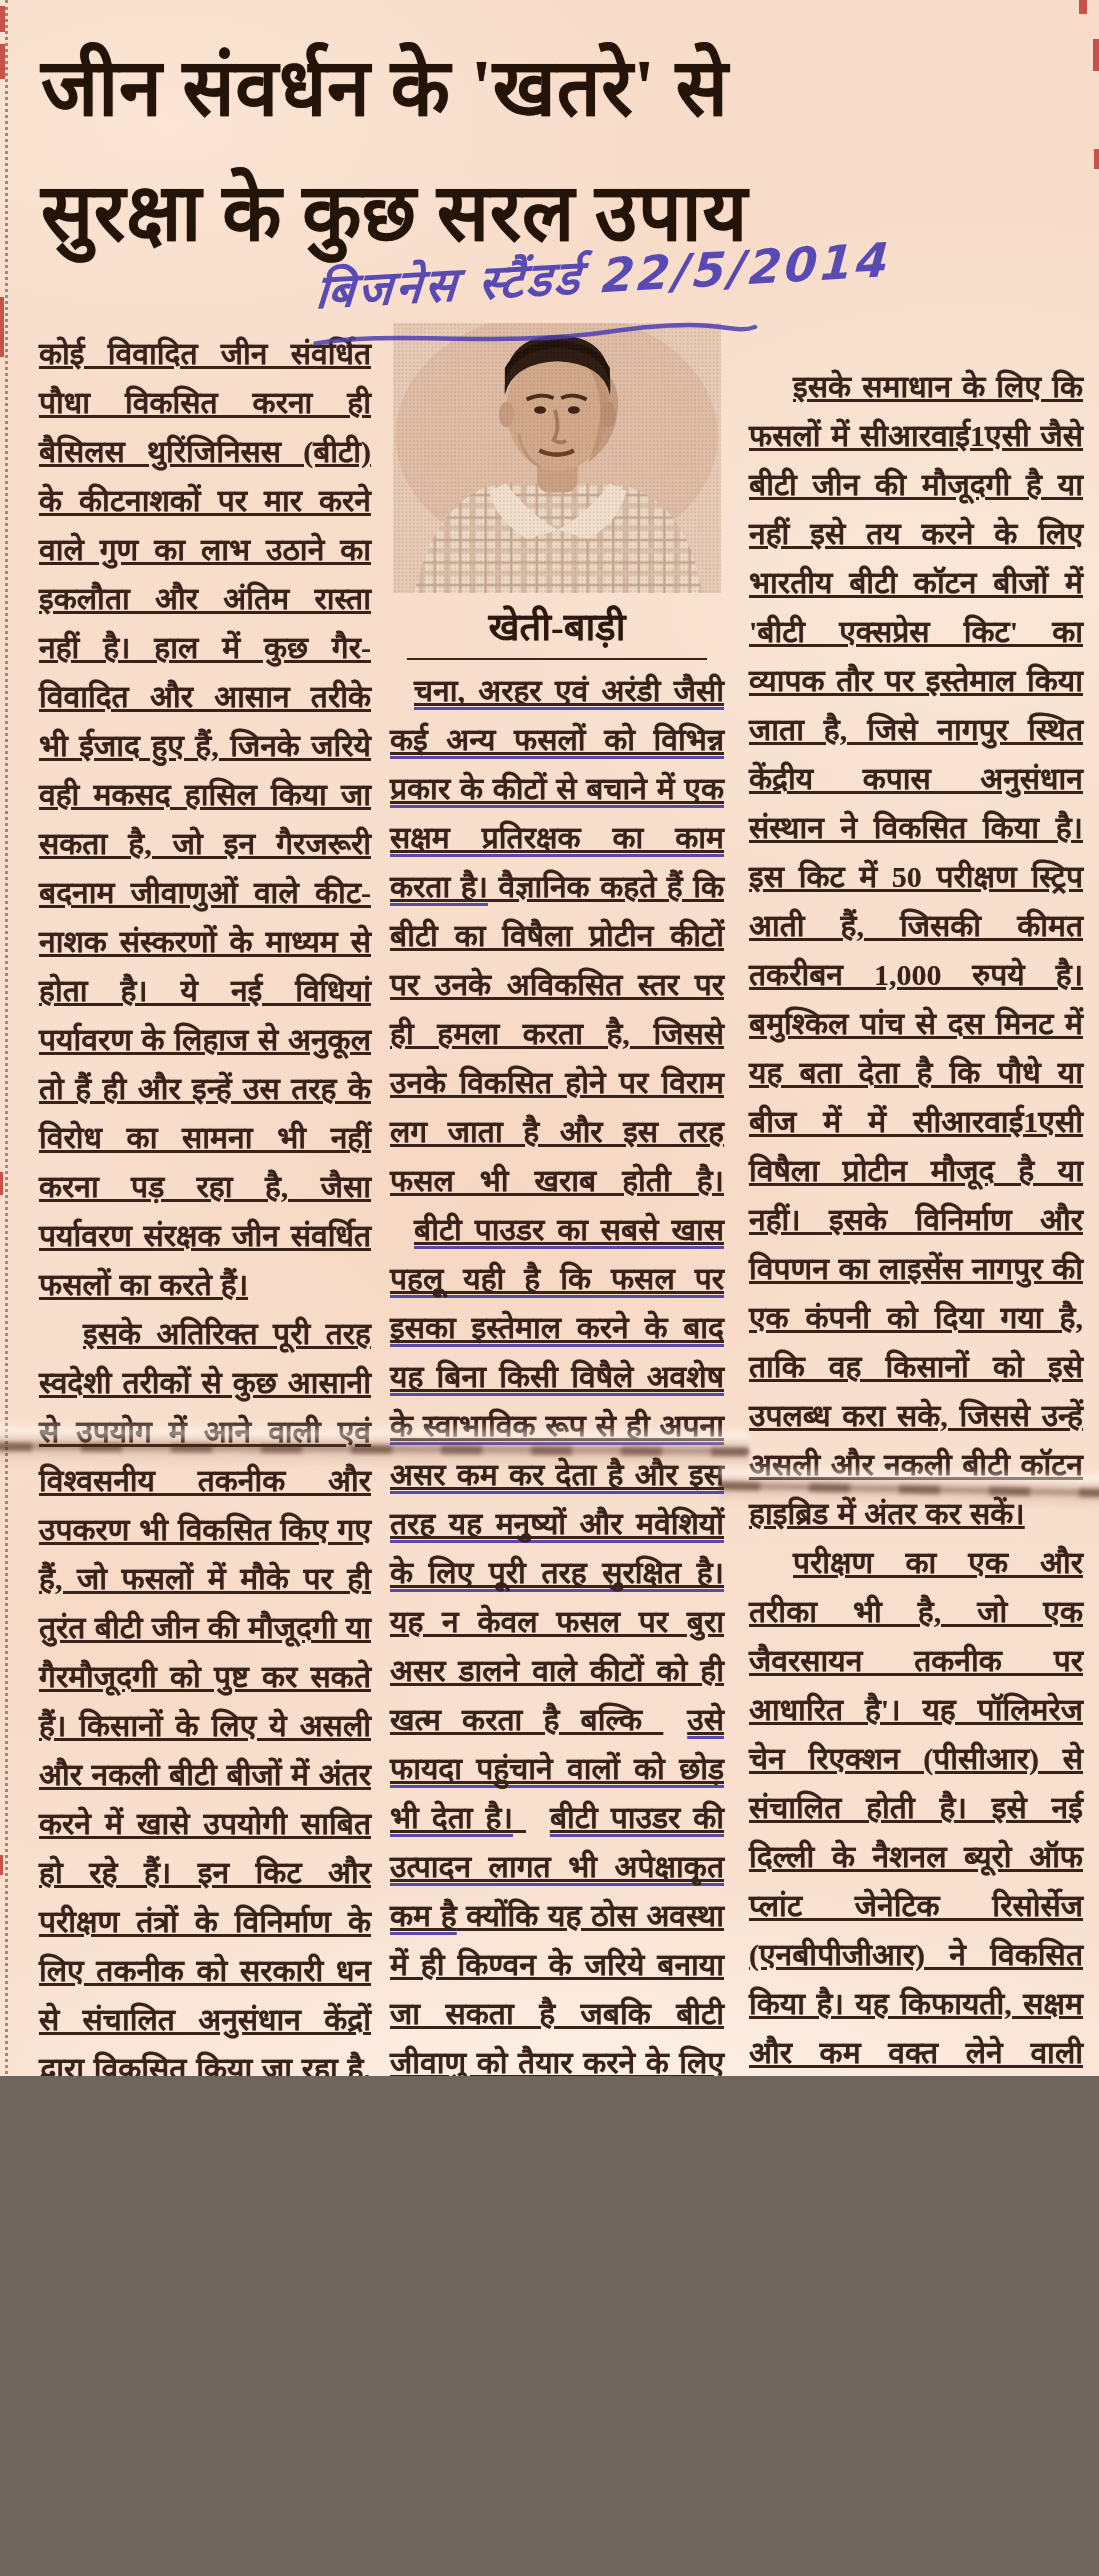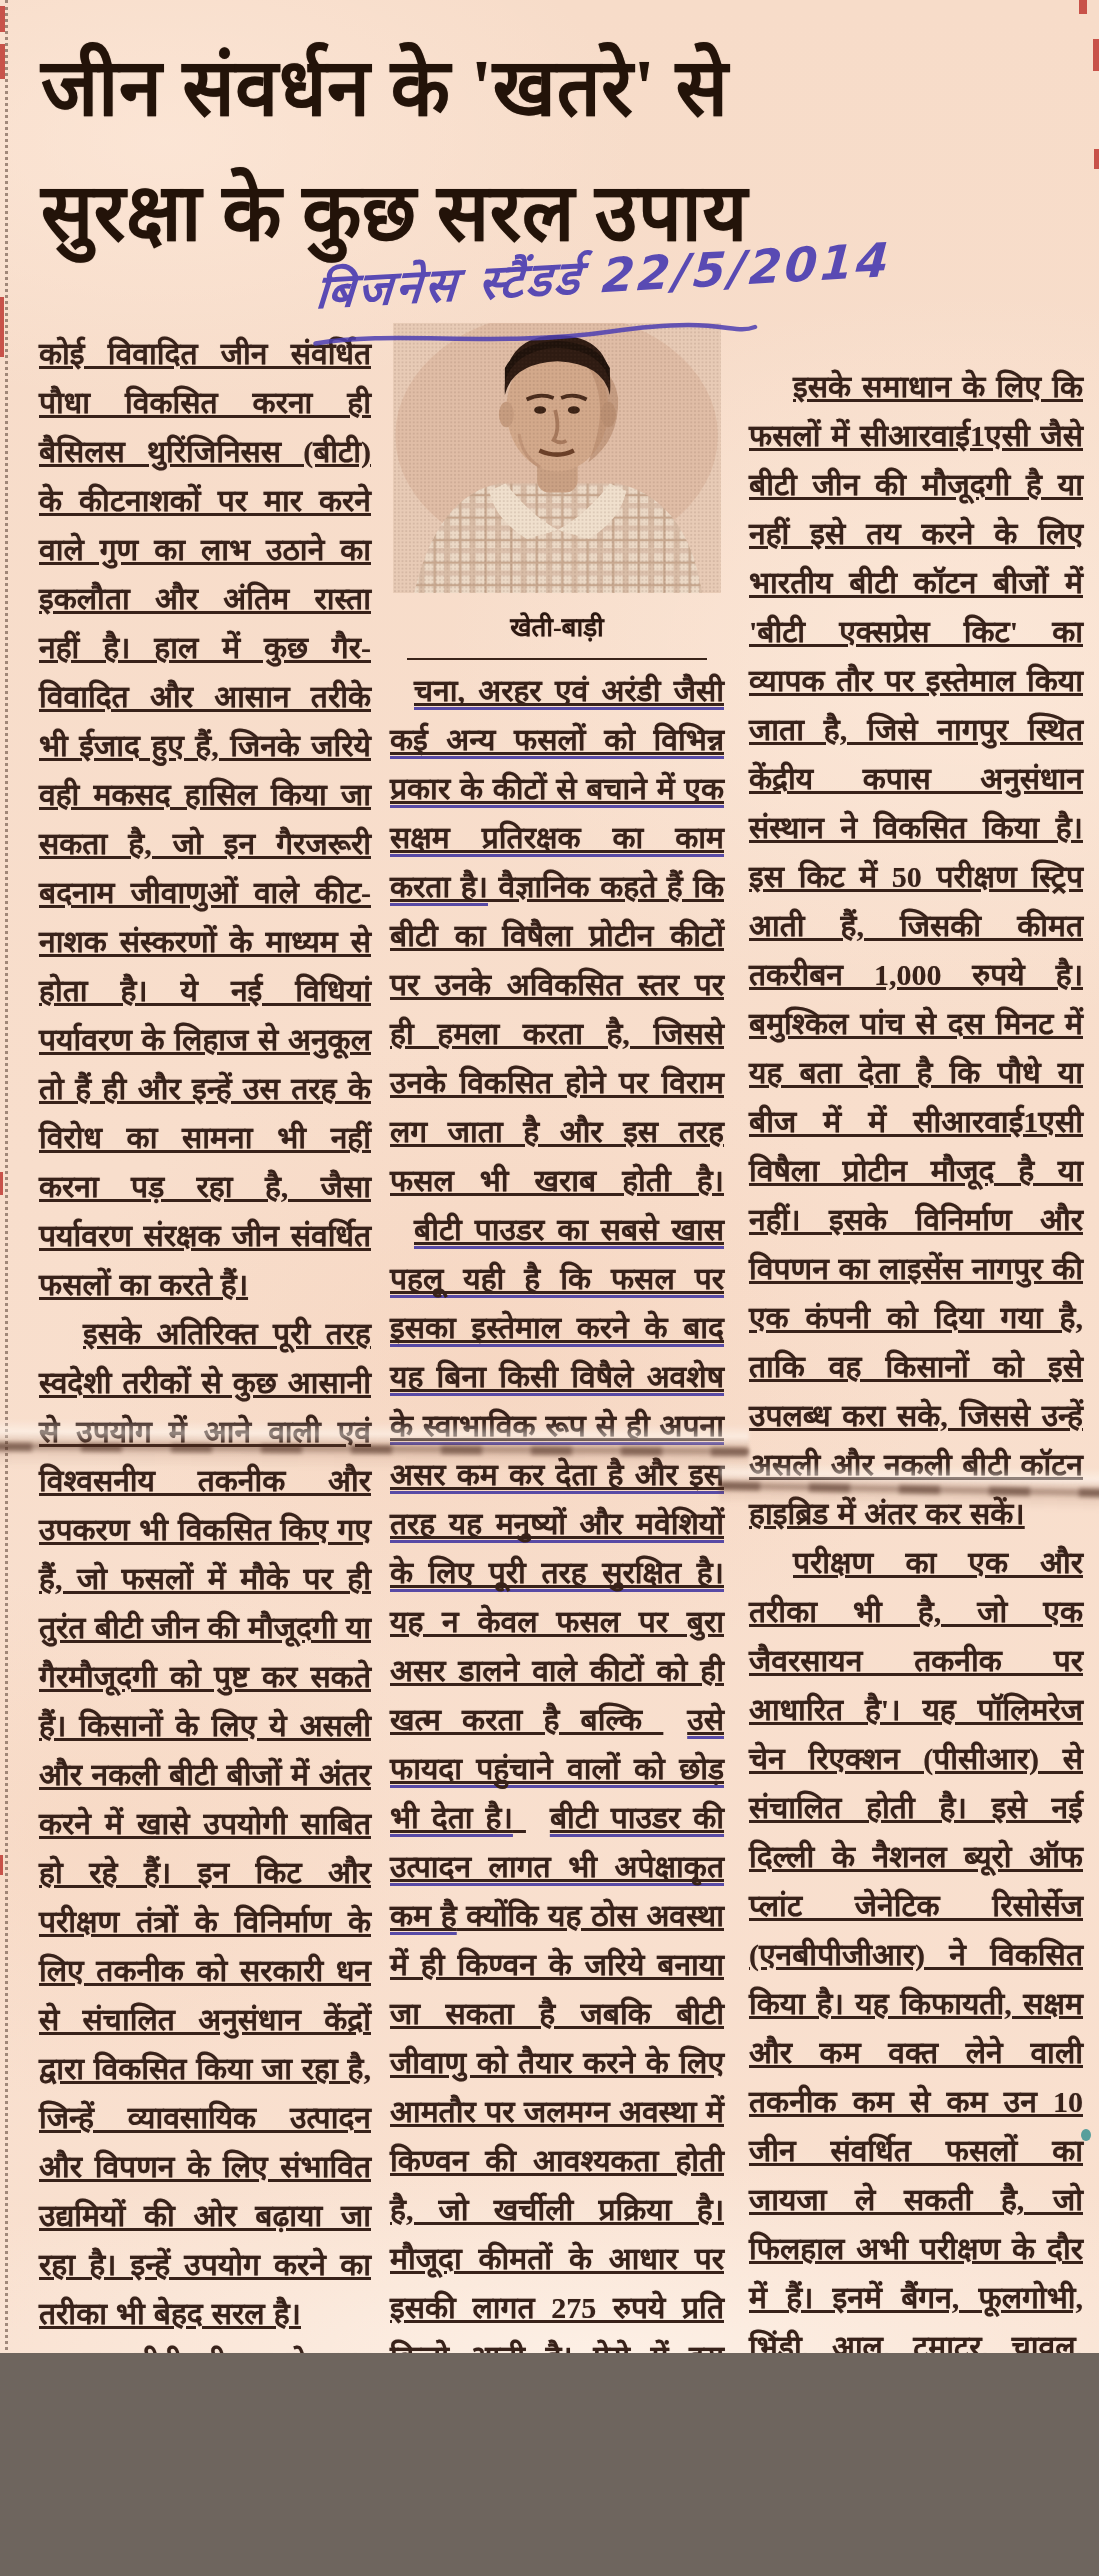--- a/index.html
+++ b/index.html
@@ -1,17 +1,17 @@
 <!DOCTYPE html>
 <html style="font-size:12px"><head>
 <meta charset="utf-8">
 <style>
   html,body{margin:0;padding:0;background:#6e655e;}
   .page{
-    position:relative;width:1100px;height:2353px;overflow:hidden;margin:0 auto;
+    position:relative;width:1100px;height:2076px;overflow:hidden;margin:0 auto;
     background-color:#f7dcc9;
     background-image:
       radial-gradient(676px 375px at 15% 6%, rgba(255,236,222,.55), transparent 70%),
       radial-gradient(751px 525px at 88% 28%, rgba(255,241,229,.5), transparent 70%),
       radial-gradient(600px 450px at 45% 58%, rgba(243,203,178,.38), transparent 72%),
       radial-gradient(525px 375px at 8% 78%, rgba(246,210,186,.4), transparent 70%),
       radial-gradient(976px 270px at 55% 100%, rgba(255,248,241,.65), transparent 78%),
       linear-gradient(#f7dcc9,#f9e0cf);
     font-family:"Liberation Serif","DejaVu Serif",serif;
     color:#38221a;
@@ -45,21 +45,21 @@
   .col1{left:39px;top:329px;width:332px;}
   .col2{left:390px;top:323px;width:334px;}
   .col3{left:749px;top:362px;width:334px;}
   .para{margin:0;text-decoration:underline;}
   .indent{text-indent:44px;}
   .pen{text-decoration:underline;text-decoration-color:rgba(70,59,176,.8);
     text-decoration-thickness:2.6px;text-underline-offset:6px;text-decoration-skip-ink:none;margin-left:24px;}
   
   .photo{width:328px;height:270px;margin:0 auto;position:relative;overflow:hidden;}
   .photo svg{display:block;}
-  .section-label{margin:12px 0 0 0;text-align:center;font-size:26px;line-height:45px;font-weight:900;color:#2c1810;}
+  .section-label{margin:12px 0 0 0;text-align:center;font-size:38px;line-height:45px;font-weight:900;color:#2c1810;}
   .byline-rule{border:0;border-top:2.3px solid #3a241a;width:90%;margin:7.5px auto 6px auto;}
   .author{margin:0 0 56px 0;text-align:center;font-size:31.5px;line-height:39px;font-weight:700;color:#38221a;}
 </style>
 </head>
 <body>
 
 <div class="page">
 
   <div class="dotted-v"></div>
   <div class="dotted-b"></div>

